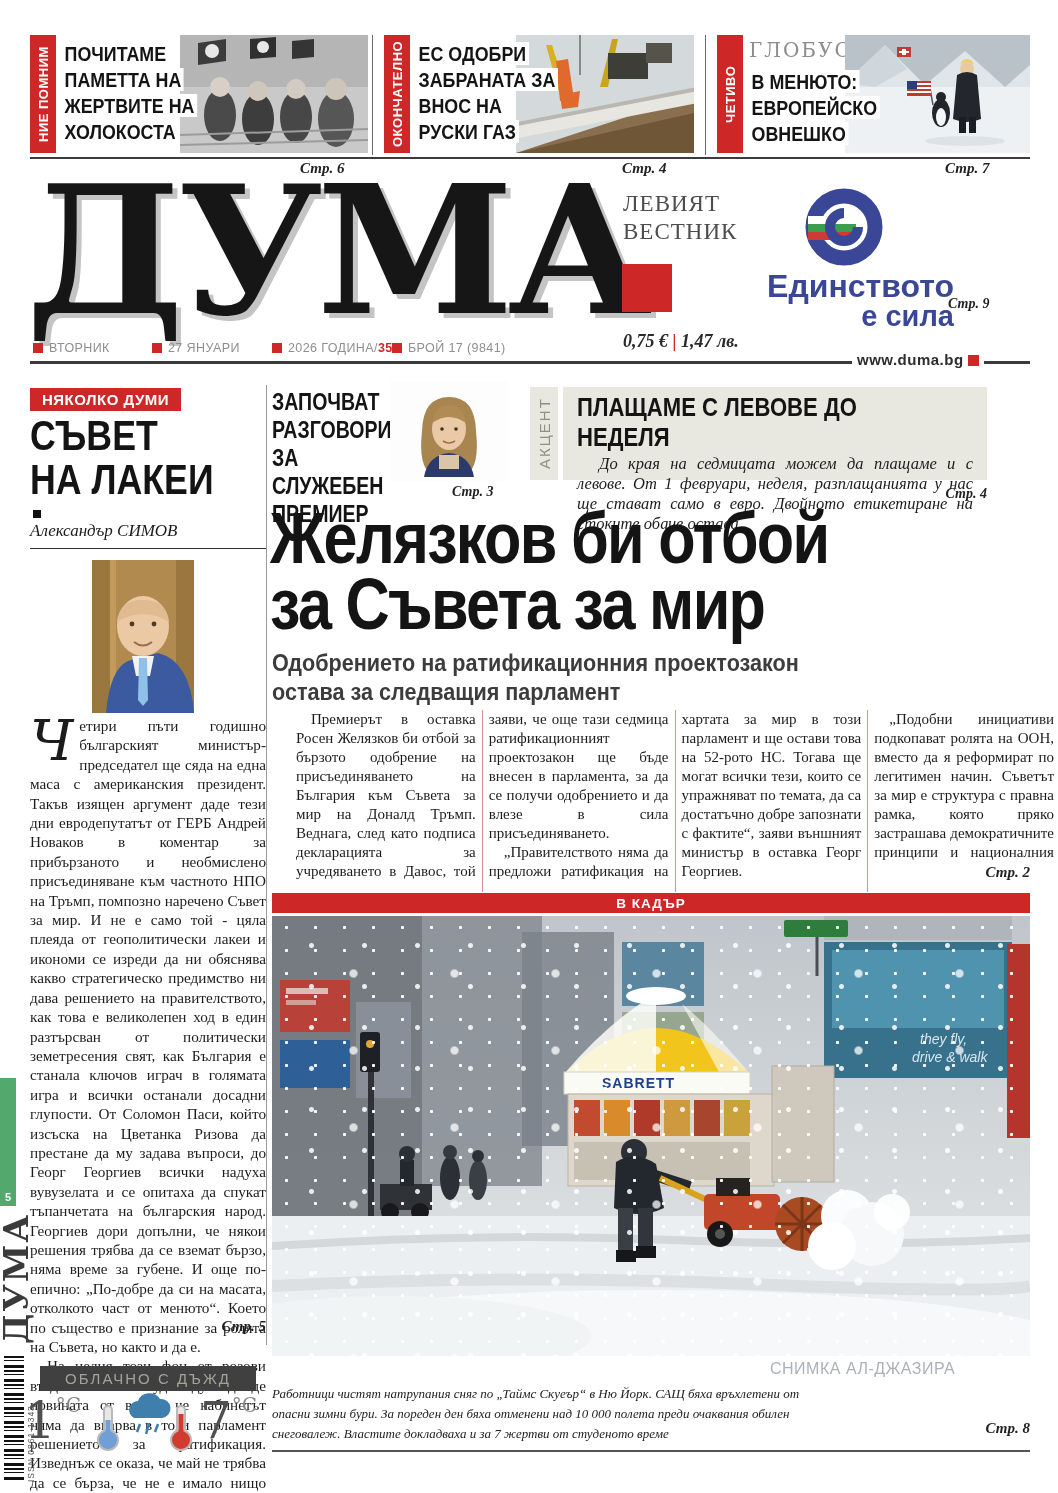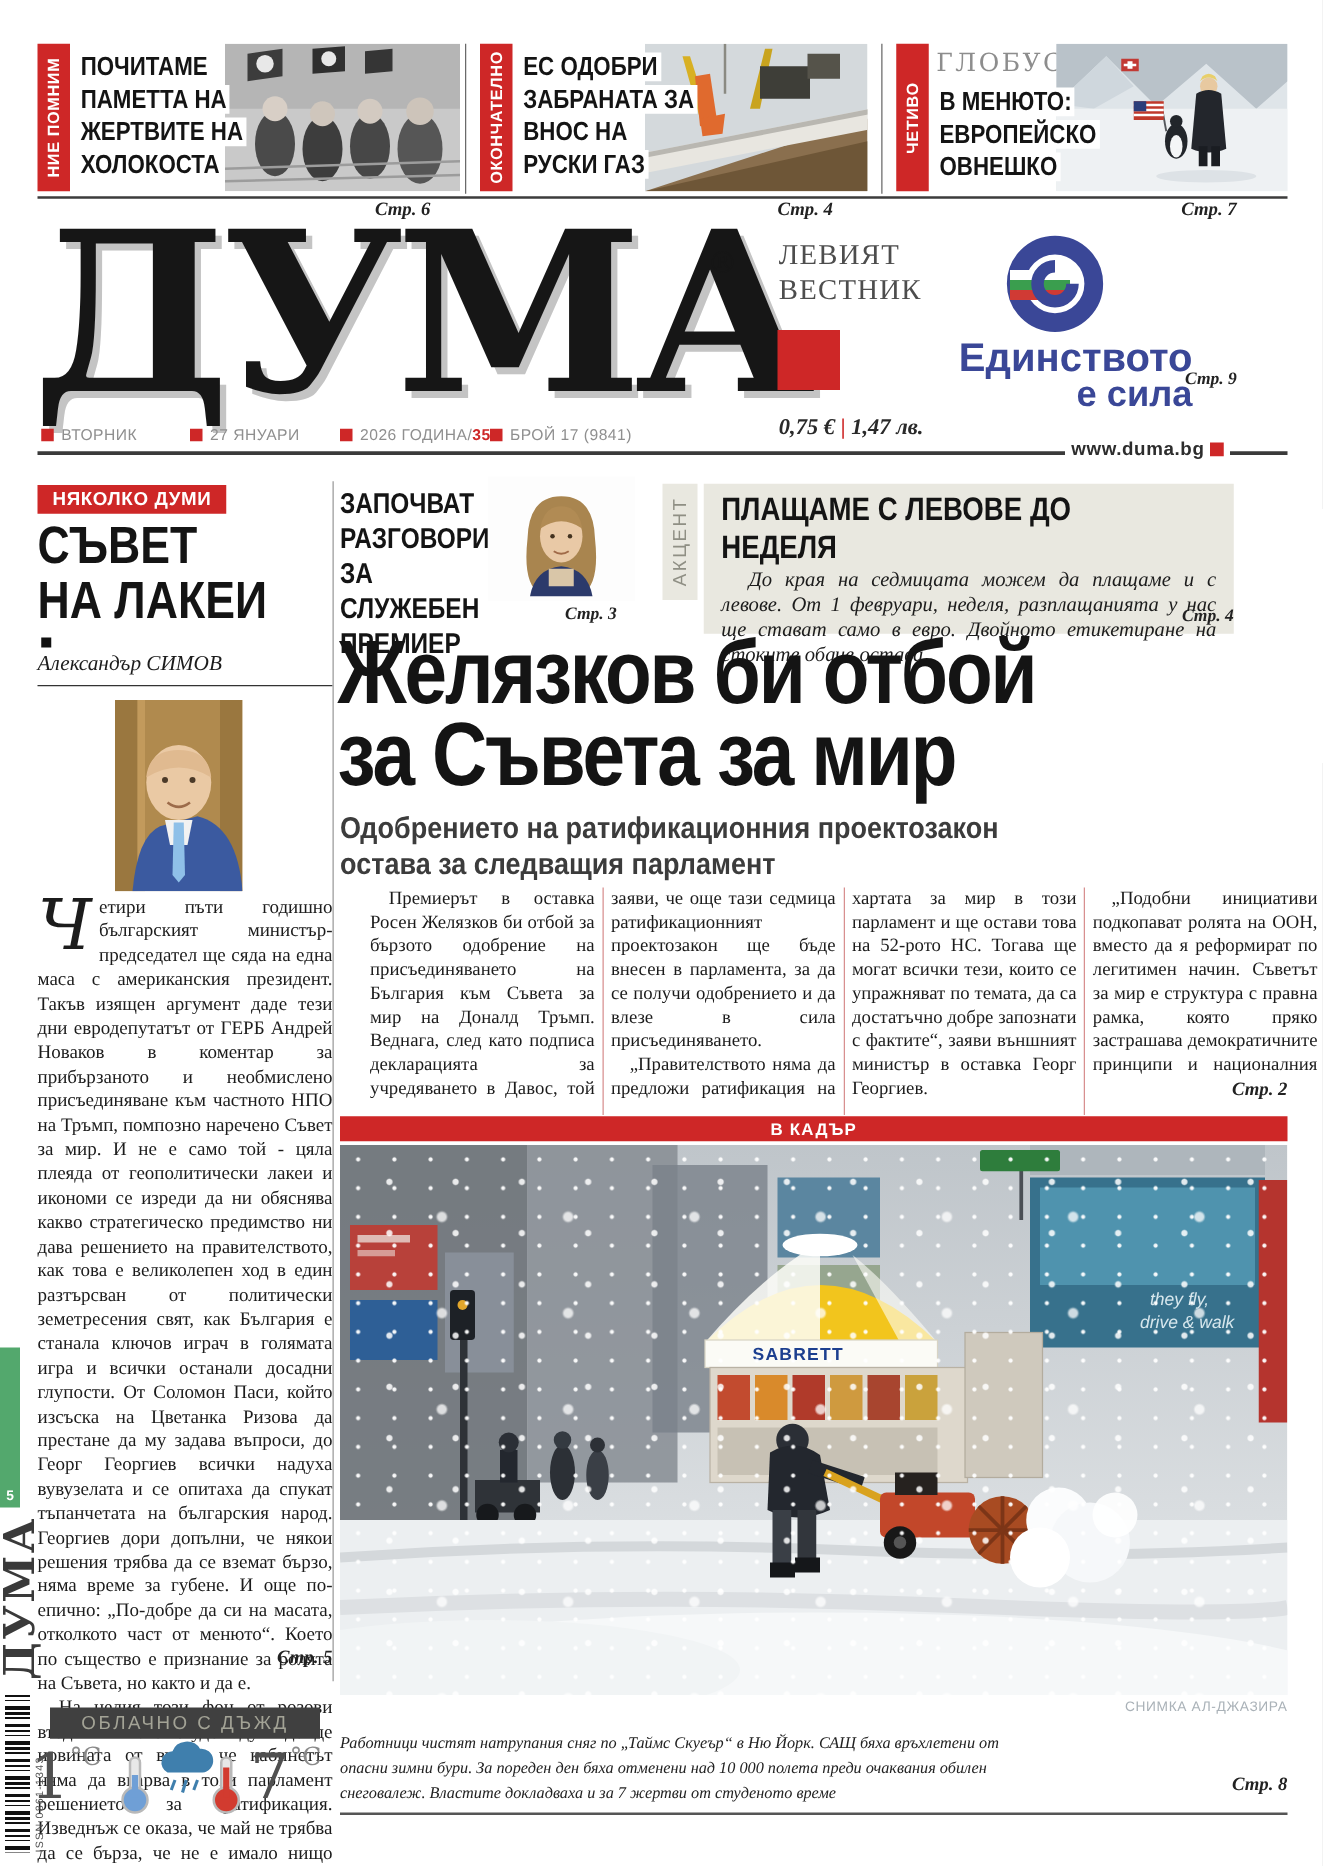--- a/index.html
+++ b/index.html
@@ -228,21 +228,21 @@
     <path d="M49,74 h20 v14 h-20 z" fill="#d9c6a8"></path>
     <ellipse cx="59" cy="48" rx="17" ry="21" fill="#e9c9a6"></ellipse>
     <path d="M42,42 q17,-12 34,0 q-3,-18 -17,-18 q-14,0 -17,18" fill="#b18b54"></path>
     <circle cx="52" cy="48" r="1.8" fill="#43321f"></circle>
       <circle cx="66" cy="48" r="1.8" fill="#43321f"></circle>
     <path d="M53,60 q6,4 12,0" stroke="#a06a48" stroke-width="1.6" fill="none"></path>
   </svg>
   <div class="abs pageref" style="left:452px;top:484px;font-size:14px;">Стр. 3</div>
 
   <div class="abs" style="left:530px;top:387px;width:28px;height:93px;background:#e9e8e0;color:#8f8f84;font-family:'Liberation Sans',sans-serif;font-size:15px;letter-spacing:2px;writing-mode:vertical-rl;transform:rotate(180deg);display:flex;align-items:center;justify-content:center;">АКЦЕНТ</div>
-  <div class="abs" style="left:563px;top:387px;width:424px;height:120px;background:#e9e8e0;box-sizing:border-box;padding:5px 14px;">
+  <div class="abs" style="left:563px;top:387px;width:424px;height:93px;background:#e9e8e0;box-sizing:border-box;padding:5px 14px;">
     <div class="cond" style="font-size:26px;line-height:30px;">ПЛАЩАМЕ С ЛЕВОВЕ ДО НЕДЕЛЯ</div>
     <div style="font-style:italic;font-size:16.5px;line-height:20px;text-align:justify;text-indent:22px;margin-top:2px;">До края на седмицата можем да плащаме и с левове. От 1 февруари, неделя, разплащанията у нас ще стават само в евро. Двойното етикетиране на стоките обаче остава.</div>
   </div>
   <div class="abs pageref" style="left:900px;top:486px;width:87px;text-align:right;font-size:14px;">Стр. 4</div>
 
   <div class="cond abs" style="left:270px;top:506px;font-size:72px;line-height:64px;letter-spacing:-2px;white-space:nowrap;">Желязков би отбой</div>
   <div class="cond abs" style="left:270px;top:572px;font-size:72px;line-height:64px;letter-spacing:-2px;white-space:nowrap;">за Съвета за мир</div>
   <div class="abs" style="left:272px;top:648px;width:630px;font-family:'Liberation Sans',sans-serif;font-weight:bold;font-size:24px;line-height:29px;color:#3c3c3c;transform:scaleX(.9);transform-origin:0 0;">Одобрението на ратификационния проектозакон остава за следващия парламент</div>
 
   <div class="abs lead-cols" style="left:272px;top:710px;width:758px;height:182px;">
@@ -349,18 +349,18 @@
       <circle cx="560" cy="330" r="24" fill="#fff"></circle>
         <circle cx="620" cy="296" r="18" fill="#fff" opacity=".9"></circle>
       <ellipse cx="380" cy="432" rx="430" ry="58" fill="#f6f8f9"></ellipse>
       <ellipse cx="120" cy="420" rx="200" ry="40" fill="#f1f4f5"></ellipse>
     </svg>
     <div class="abs snowlayer sn1" style="left:0;top:0;width:758px;height:440px;"></div>
     <div class="abs snowlayer sn2" style="left:0;top:0;width:758px;height:440px;"></div>
     <div class="abs snowlayer sn3" style="left:0;top:0;width:758px;height:440px;"></div>
   </div>
 
-  <div class="abs" style="left:770px;top:1360px;width:260px;text-align:right;font-family:'Liberation Sans',sans-serif;font-size:11px;color:#aab2b8;letter-spacing:.5px;">СНИМКА АЛ-ДЖАЗИРА</div>
+  <div class="abs" style="left:770px;top:1360px;width:260px;font-family:'Liberation Sans',sans-serif;font-size:16px;color:#aab2b8;letter-spacing:.5px;">СНИМКА АЛ-ДЖАЗИРА</div>
   <div class="abs" style="left:272px;top:1384px;width:548px;font-style:italic;font-size:13px;line-height:20px;color:#222;">Работници чистят натрупания сняг по „Таймс Скуеър“ в Ню Йорк. САЩ бяха връхлетени от опасни зимни бури. За пореден ден бяха отменени над 10 000 полета преди очаквания обилен снеговалеж. Властите докладваха и за 7 жертви от студеното време</div>
   <div class="abs pageref" style="left:940px;top:1420px;width:90px;text-align:right;">Стр. 8</div>
   <div class="abs" style="left:272px;top:1450px;width:758px;height:2px;background:#555;"></div>
 
 </div>
 
 </body></html>

